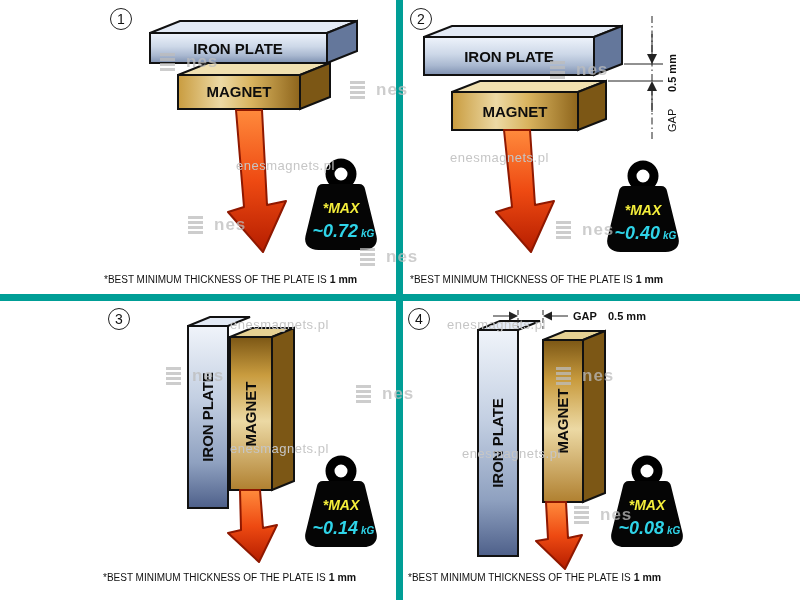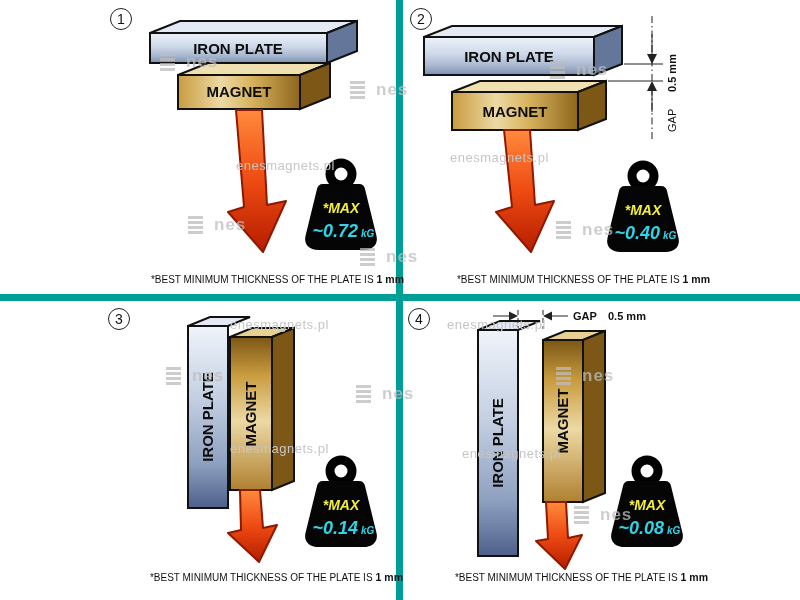--- a/index.html
+++ b/index.html
@@ -6,21 +6,21 @@
   body{width:800px;height:600px;position:relative;background:#ffffff;overflow:hidden;
        font-family:"Liberation Sans",sans-serif;}
   .stage{position:absolute;inset:0;}
   .divider{position:absolute;background:#009e96;}
   .divider-v{left:396px;top:0;width:7px;height:600px;}
   .divider-h{left:0;top:294px;width:800px;height:7px;}
   .panel{position:absolute;}
   .num{position:absolute;width:20px;height:20px;border:1.5px solid #222;border-radius:50%;
        display:flex;align-items:center;justify-content:center;
        font:14px "Liberation Sans",sans-serif;color:#111;background:#fff;}
-  .caption{position:absolute;width:300px;text-align:right;white-space:nowrap;
+  .caption{position:absolute;width:300px;text-align:left;white-space:nowrap;
            font:10px "Liberation Sans",sans-serif;color:#111;}
   .caption b{margin-left:3px;font-size:10.5px;}
   .wm-url{position:absolute;font:13px "Liberation Sans",sans-serif;color:#c6c6c6;
           letter-spacing:.5px;z-index:3;}
   .wm-logo{position:absolute;display:flex;align-items:center;gap:11px;z-index:3;opacity:.75;}
   .wm-bars{display:flex;flex-direction:column;gap:2.5px;}
   .wm-bars i{width:15px;height:2.5px;background:#bdbdbd;display:block;}
   .wm-txt{font:bold 17px "Liberation Sans",sans-serif;color:#bdbdbd;letter-spacing:1px;}
   
   .lbl{font-family:"Liberation Sans",sans-serif;font-weight:bold;font-size:15px;fill:#0d0d0d;}

